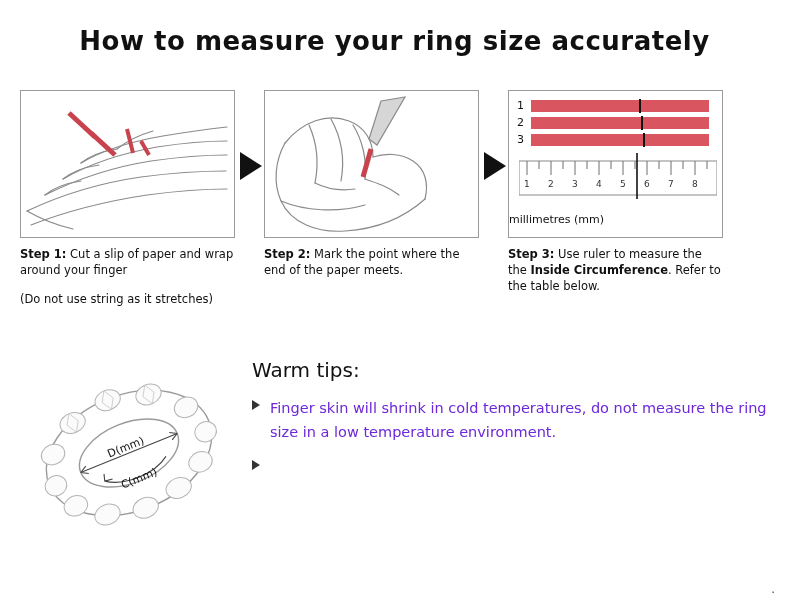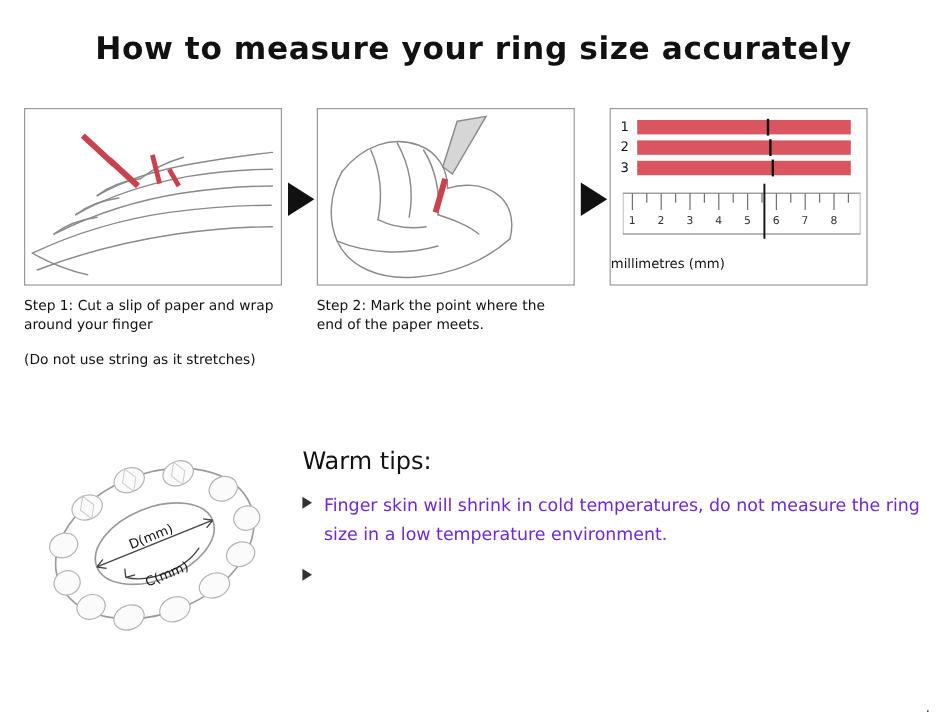--- a/index.html
+++ b/index.html
@@ -72,21 +72,21 @@
   }
   .arrow-1 { left: 220px; }
   .arrow-2 { left: 464px; }
 
   .caption {
     margin-top: 8px;
     font-size: 11.5px;
     line-height: 16px;
     color: #111;
   }
-  .caption b { font-weight: 400; }
+  .caption b { font-weight: 700; }
   .note {
     margin-top: 14px;
     font-size: 11.5px;
     line-height: 15px;
     color: #111;
   }
 
   
   .hand-svg { position: absolute; left: 0; top: 0; }
 
@@ -138,21 +138,21 @@
     height: 256px;
   }
   .ring-art {
     position: absolute;
     left: 24px;
     top: 8px;
   }
   .tips {
     position: absolute;
     left: 252px;
-    top: 22px;
+    top: 8px;
     width: 520px;
   }
   .tips-title {
     font-size: 20px;
     color: #111;
     margin-bottom: 14px;
   }
   .tip {
     display: flex;
     align-items: flex-start;
@@ -303,20 +303,24 @@
             <text x="77" y="34">4</text>
               <text x="101" y="34">5</text>
               <text x="125" y="34">6</text>
             <text x="149" y="34">7</text>
               <text x="173" y="34">8</text>
           </g>
           <line x1="118" y1="0" x2="118" y2="46" stroke="#111" stroke-width="1.6"></line>
         </svg>
 
         <div class="ruler-label">millimetres (mm)</div>
+      </div>
+      <div class="caption">
+        <b>Step 3:</b>
+        <span>Use ruler to measure the the </span><b>Inside Circumference</b><span>. Refer to the table below.</span>
       </div>
     </div>
   </div>
 
   <div class="lower">
 
     <svg class="ring-art" width="210" height="190" viewBox="0 0 210 190">
       <g transform="rotate(-22 105 95)">
         <ellipse cx="105" cy="95" rx="86" ry="58" fill="#ffffff" stroke="#9a9a9a" stroke-width="1.4"></ellipse>
         <ellipse cx="105" cy="95" rx="52" ry="30" fill="#ffffff" stroke="#9a9a9a" stroke-width="1.4"></ellipse>

